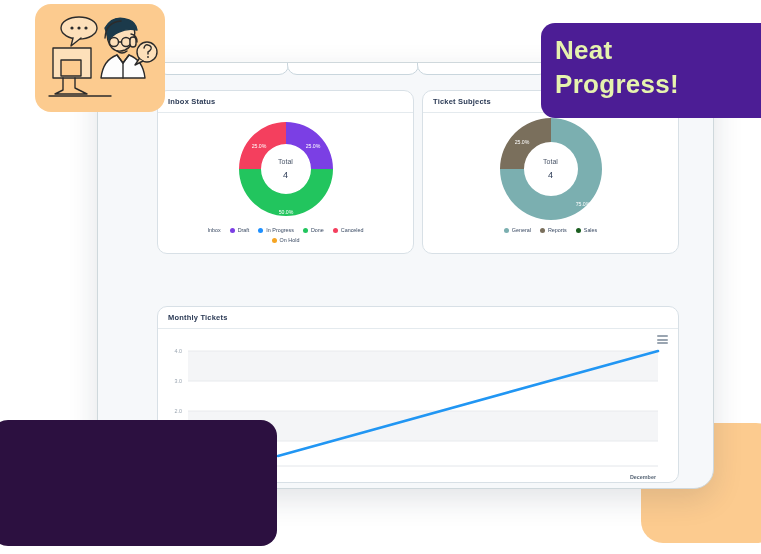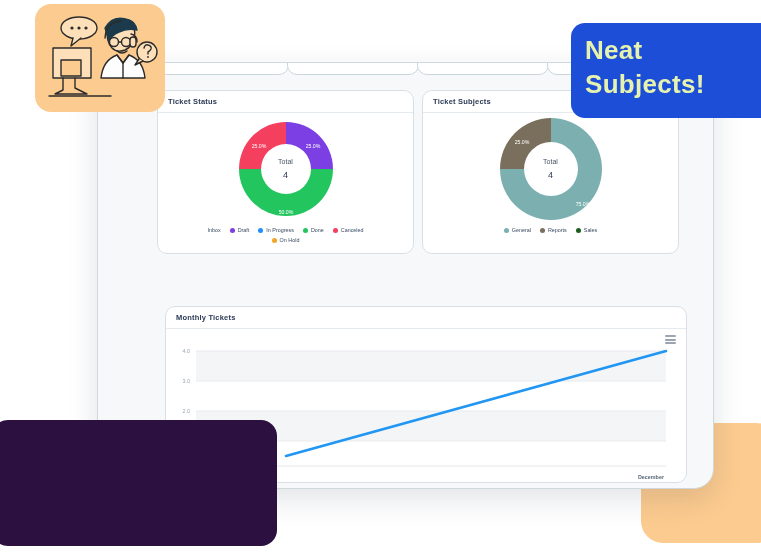--- a/index.html
+++ b/index.html
@@ -70,41 +70,41 @@
 
   .legend{
     display:flex;flex-wrap:wrap;justify-content:center;align-items:center;
     gap:4px 9px;padding:2px 14px 0 14px;
   }
   .legend-item{display:flex;align-items:center;gap:3px;}
   .legend-dot{width:5px;height:5px;border-radius:50%;display:block;}
   .legend-text{font-size:5.4px;color:#3A4A63;white-space:nowrap;}
 
   
-  .line-card{left:67px;top:243px;width:520px;height:175px;text-align:right;}
+  .line-card{left:59px;top:243px;width:520px;height:175px;text-align:right;}
   .chart-area{position:relative;width:100%;height:152px;}
   .chart-svg{position:absolute;left:0;top:0;}
   .burger{
     position:absolute;right:10px;top:6px;width:11px;height:9px;
     display:flex;flex-direction:column;justify-content:space-between;
   }
   .burger span{display:block;height:2px;background:#9AA5B1;border-radius:1px;}
   .axis-text{font-size:5.4px;fill:#9AA5B1;font-family:"Liberation Sans",sans-serif;}
   .axis-text-x{font-size:5.4px;fill:#5A6878;font-weight:bold;font-family:"Liberation Sans",sans-serif;}
 
   
   .illus-card{
     position:absolute;left:35px;top:4px;width:130px;height:108px;
     background:#FCCB8F;border-radius:16px;z-index:4;overflow:hidden;
   }
 
   
   .badge-green{
-    position:absolute;right:0px;top:23px;width:190px;height:95px;
-    background:#1d4ed8;border-radius:14px 0 0 14px;z-index:5;
+    position:absolute;right:0px;top:23px;width:220px;height:95px;
+    background:#4c1d95;border-radius:14px 0 0 14px;z-index:5;
     padding:10px 0 0 14px;box-sizing:border-box;
   }
   .badge-green .line{
     font-size:26px;font-weight:bold;color:#E6F3AE;line-height:34px;letter-spacing:.3px;
   }
   .badge-purple{
     position:absolute;left:-8px;top:420px;width:285px;height:126px;
     background:#2C1040;border-radius:16px;z-index:5;
     padding:24px 0 0 18px;box-sizing:border-box;
   }
@@ -123,21 +123,21 @@
 
     <div class="stat-row">
       <div class="stat-card c1"></div>
       <div class="stat-card c2"></div>
       <div class="stat-card c3"></div>
       <div class="stat-card c4"></div>
     </div>
 
     <div class="card donut-card-left">
       <div class="card-head">
-        <span class="card-title">Ticket Status</span>
+        <span class="card-title">Inbox Status</span>
       </div>
       <div class="card-body">
         <div class="donut-wrap">
           <svg class="donut-svg" width="112" height="112" viewBox="0 0 112 112">
 
             <path d="M56 9 A47 47 0 0 1 103 56 L81 56 A25 25 0 0 0 56 31 Z" fill="#7B3FE4"></path>
 
             <path d="M103 56 A47 47 0 0 1 9 56 L31 56 A25 25 0 0 0 81 56 Z" fill="#22C55E"></path>
 
             <path d="M9 56 A47 47 0 0 1 56 9 L56 31 A25 25 0 0 0 31 56 Z" fill="#F43F5E"></path>
@@ -284,19 +284,19 @@
         <circle cx="112" cy="48" r="10" fill="#FDE0BA"></circle>
         <path d="M104 55 L100 61 L108 57" fill="#FDE0BA"></path>
         <path d="M109 44 q1 -4 4 -3 q4 1 3 4 q-1 2 -3 3 l0 2"></path>
         <circle cx="113" cy="53" r="0.9" fill="#2B2B2B" stroke="none"></circle>
       </g>
     </svg>
   </div>
 
   <div class="badge-green">
     <div class="line">Neat</div>
-    <div class="line">Subjects!</div>
+    <div class="line">Progress!</div>
   </div>
 
   <div class="badge-purple">
   </div>
 
 </div>
 
 </body></html>

